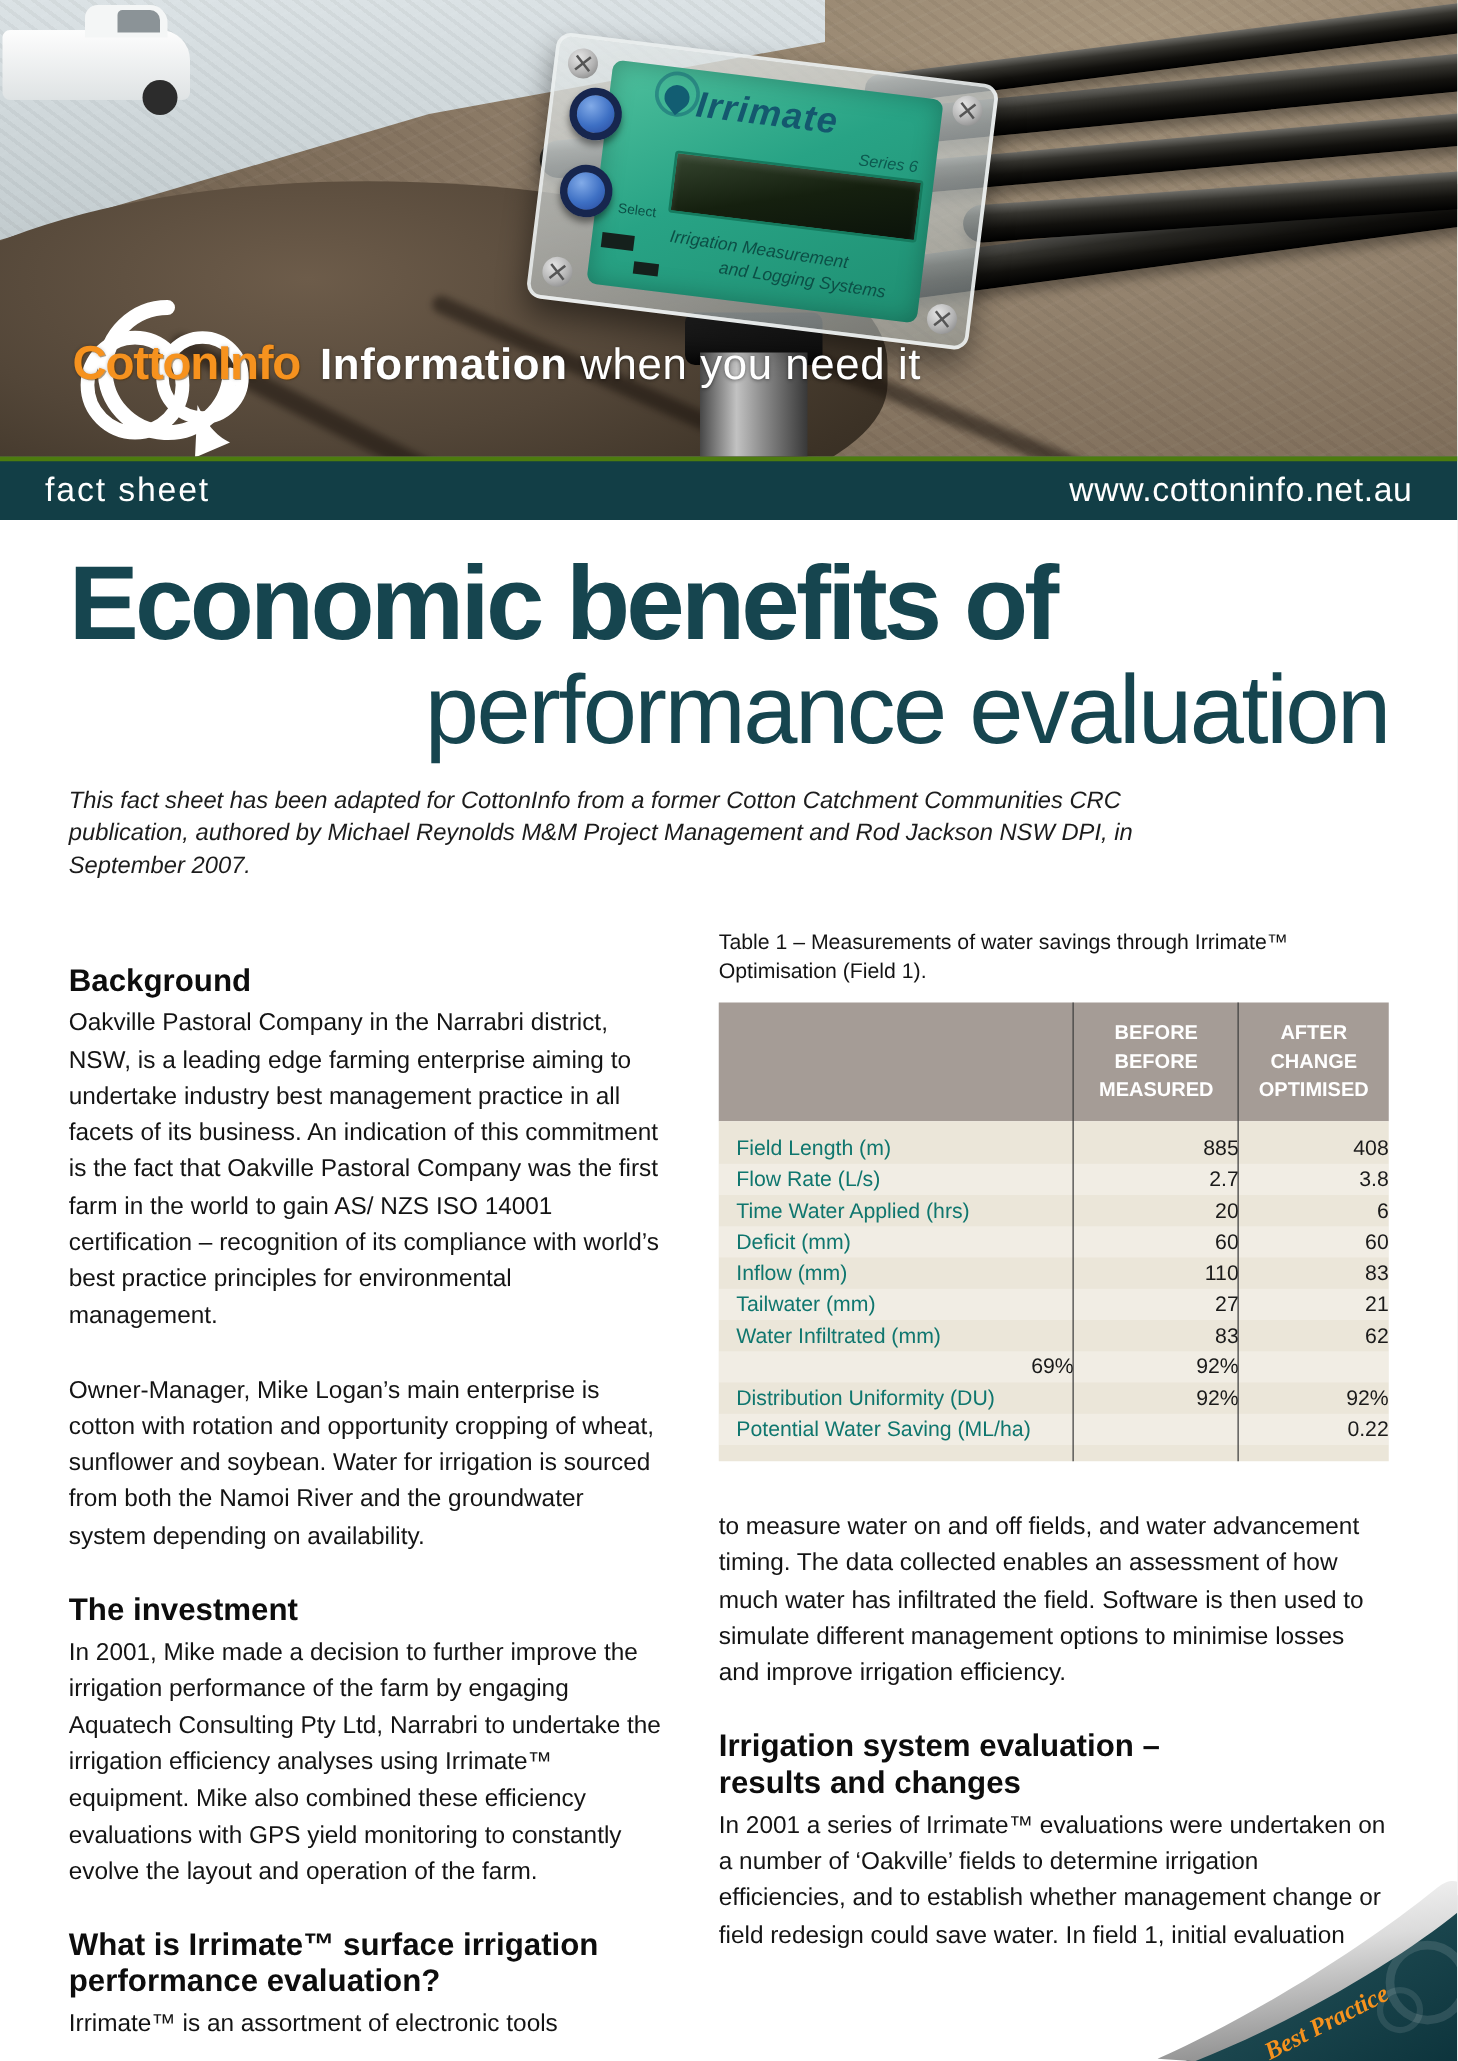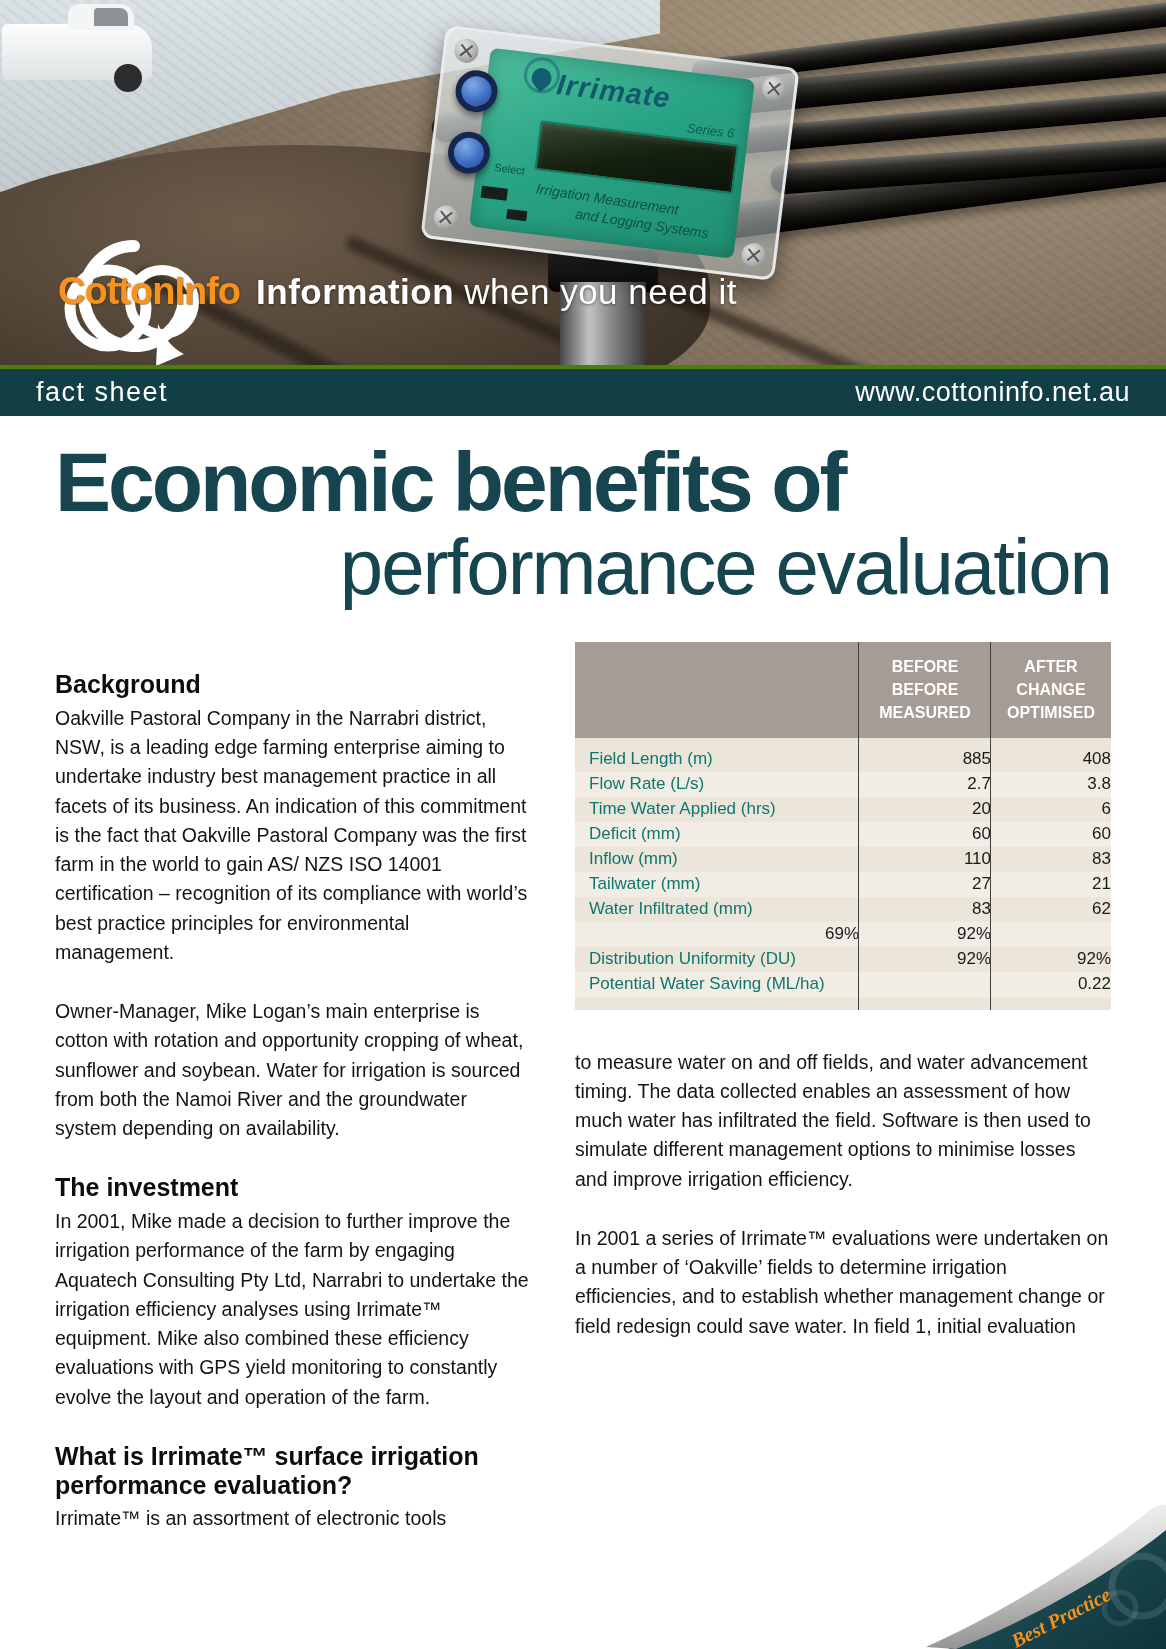--- a/index.html
+++ b/index.html
@@ -183,40 +183,42 @@
 
   <div class="bar">
     <span class="bar-left">fact sheet</span>
     <a class="bar-right" href="#">www.cottoninfo.net.au</a>
   </div>
 
   <div class="title-block">
     <div class="title-1">Economic benefits of</div>
     <div class="title-2">performance evaluation</div>
   </div>
+  <p class="intro">This fact sheet has been adapted for CottonInfo from a former Cotton Catchment Communities CRC publication, authored by Michael Reynolds M&amp;M Project Management and Rod Jackson NSW DPI, in September 2007.</p>
 
   <div class="cols">
 
     <div class="col-left">
       <div class="sect">
         <h2>Background</h2>
         <p>Oakville Pastoral Company in the Narrabri district, NSW, is a leading edge farming enterprise aiming to undertake industry best management practice in all facets of its business. An indication of this commitment is the fact that Oakville Pastoral Company was the first farm in the world to gain AS/ NZS ISO 14001 certification – recognition of its compliance with world’s best practice principles for environmental management.</p>
         <p>Owner-Manager, Mike Logan’s main enterprise is cotton with rotation and opportunity cropping of wheat, sunflower and soybean. Water for irrigation is sourced from both the Namoi River and the groundwater system depending on availability.</p>
       </div>
       <div class="sect">
         <h2>The investment</h2>
         <p>In 2001, Mike made a decision to further improve the irrigation performance of the farm by engaging Aquatech Consulting Pty Ltd, Narrabri to undertake the irrigation efficiency analyses using Irrimate™ equipment. Mike also combined these efficiency evaluations with GPS yield monitoring to constantly evolve the layout and operation of the farm.</p>
       </div>
       <div class="sect">
         <h2><span>What is Irrimate™ surface irrigation</span><br><span>performance evaluation?</span></h2>
         <p>Irrimate™ is an assortment of electronic tools</p>
       </div>
     </div>
 
     <div class="col-right">
+      <div class="tcaption">Table 1 – Measurements of water savings through Irrimate™ Optimisation (Field 1).</div>
 
       <div class="mtable">
         <div class="t-head">
           <div class="hc"></div>
           <div class="hc">BEFORE BEFORE MEASURED</div>
           <div class="hc">AFTER CHANGE OPTIMISED</div>
         </div>
         <div class="t-body">
             <div class="trow">
               <div class="tcell tlabel">Field Length (m)</div>
@@ -268,20 +270,21 @@
               <div class="tcell tval">0.22</div>
             </div>
           </div>
         <div class="vline vl1"></div>
         <div class="vline vl2"></div>
       </div>
 
       <p style="margin-top:38px;">to measure water on and off fields, and water advancement timing. The data collected enables an assessment of how much water has infiltrated the field. Software is then used to simulate different management options to minimise losses and improve irrigation efficiency.</p>
 
       <div class="sect">
+        <h2><span>Irrigation system evaluation –</span><br><span>results and changes</span></h2>
         <p>In 2001 a series of Irrimate™ evaluations were undertaken on a number of ‘Oakville’ fields to determine irrigation efficiencies, and to establish whether management change or field redesign could save water. In field 1, initial evaluation</p>
       </div>
     </div>
   </div>
 
   <svg class="corner" width="240" height="155" viewBox="0 0 240 155">
     <defs>
       <linearGradient id="tg" x1="0" y1="0" x2="1" y2="1">
         <stop offset="0" stop-color="#2a5a62"></stop>
           <stop offset="1" stop-color="#0d343c"></stop>

